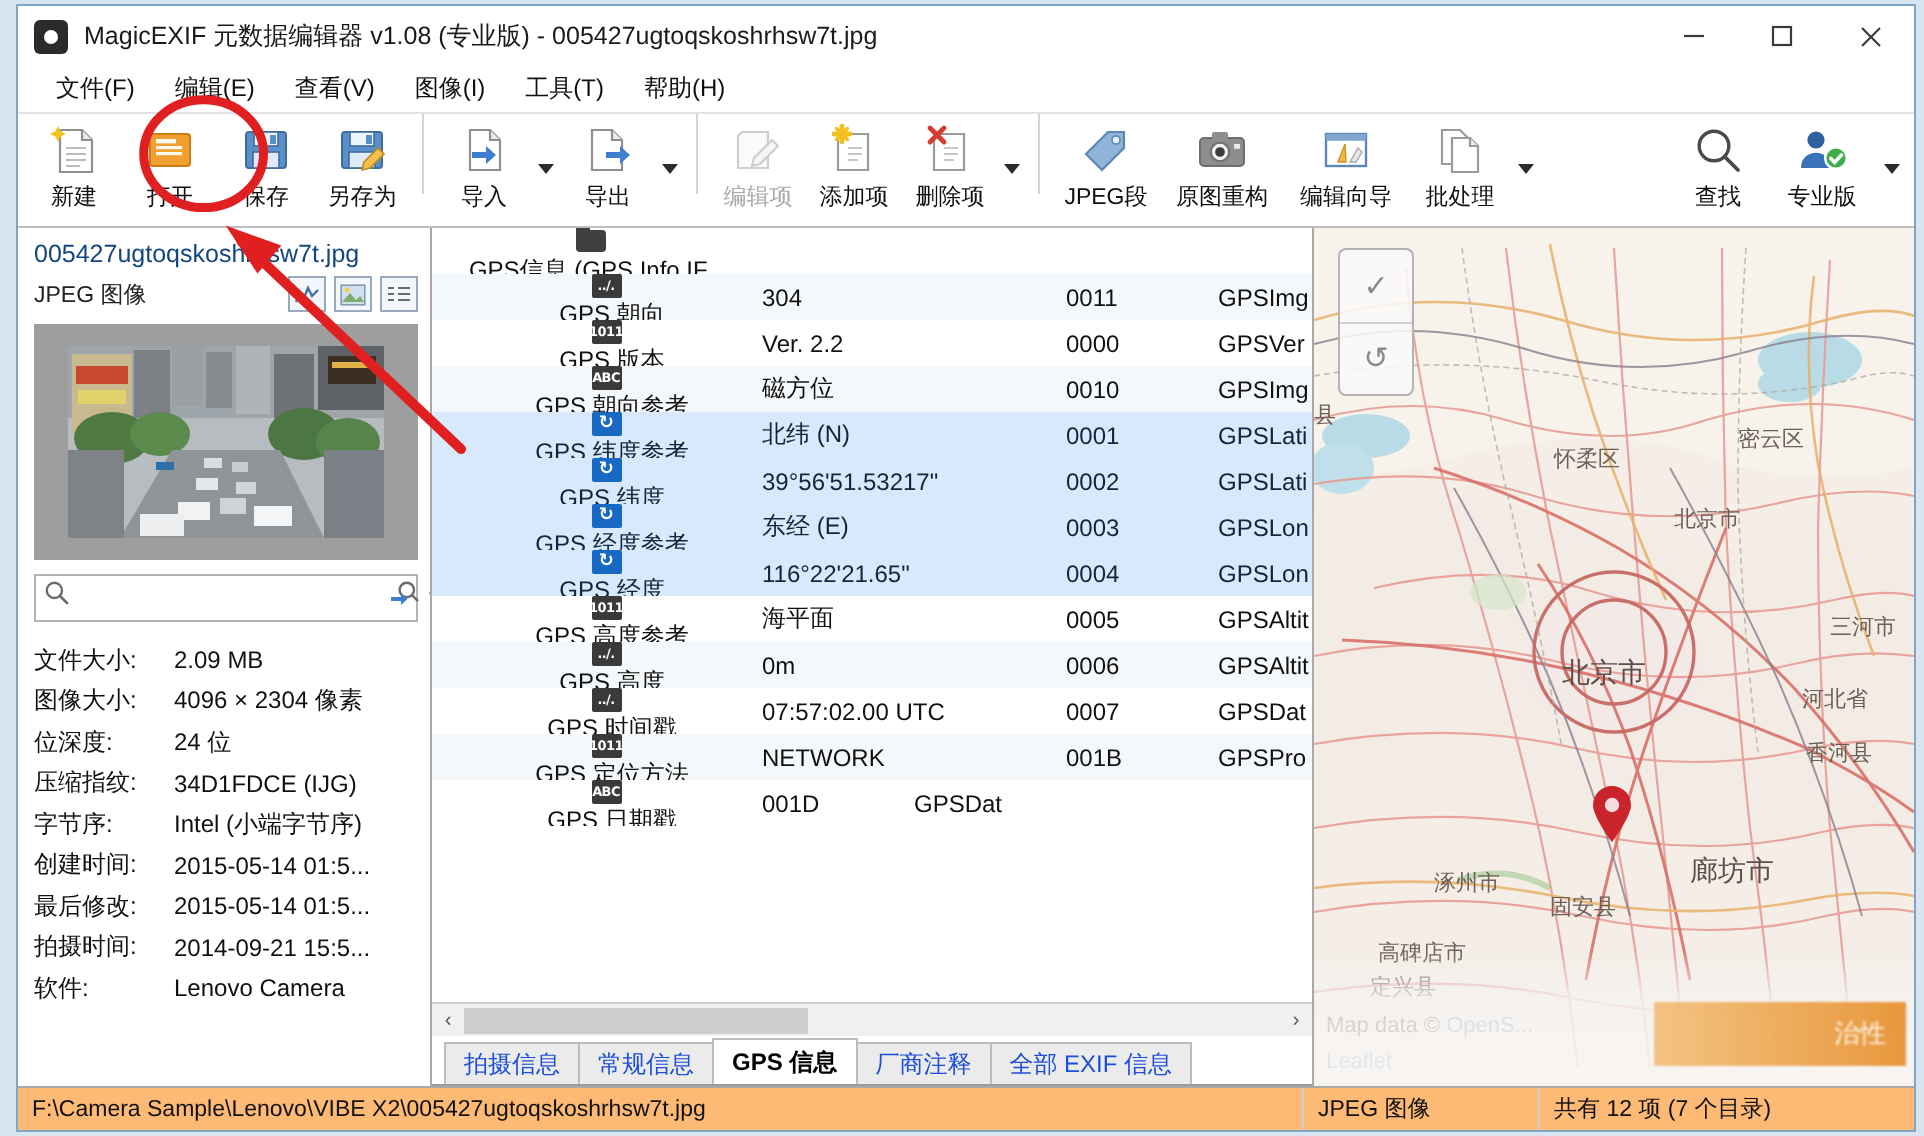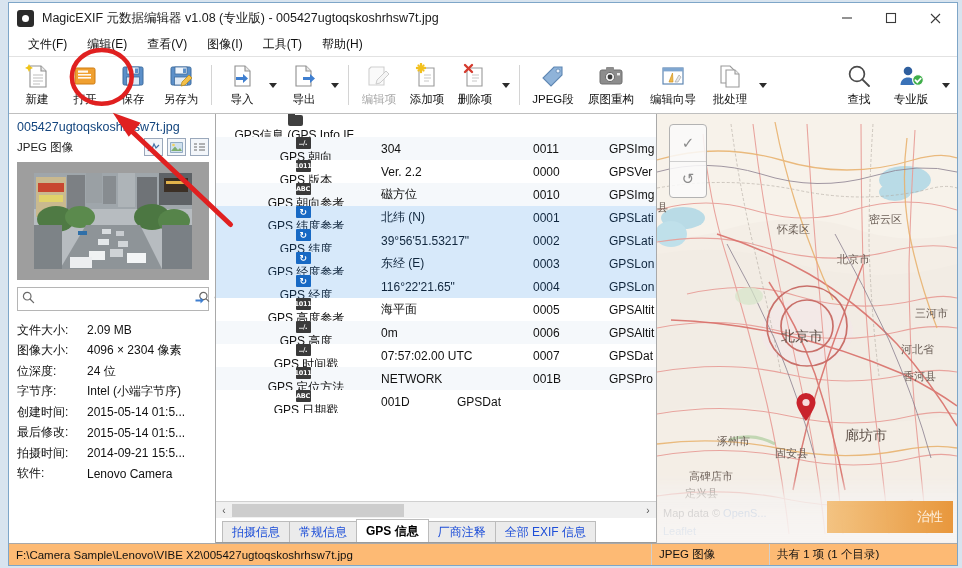--- a/index.html
+++ b/index.html
@@ -45,21 +45,21 @@
     height: 23px; min-height:23px; display: flex; align-items: center;
     padding-left: 10px; background: #ffffff; gap: 2px;
   }
   .menu-item {
     font-size: 12px; color: #111; padding: 2px 9px; white-space: nowrap;
   }
   
   .toolbar {
     height: 58px; min-height:58px; background: #ffffff;
     border-top: 1px solid #e2e2e2; border-bottom: 1px solid #bfbfbf;
-    display: flex; align-items: center; padding: 0 4px;
+    display: flex; padding: 0 4px;
     position: relative;
   }
   .tbtn {
     width: 48px; height: 54px; display: flex; flex-direction: column;
     align-items: center; justify-content: flex-start; padding-top: 4px;
   }
   .tbtn .ico { height: 28px; display:flex; align-items:center; justify-content:center; }
   .tbtn .lbl { font-size: 11.5px; color: #111; margin-top: 2px; white-space: nowrap; }
   .tbtn.disabled .lbl { color: #a9a9a9; }
   .tb-sep { width: 1px; height: 40px; background: #d4d4d4; margin: 0 6px; }
@@ -585,20 +585,24 @@
           <div class="info-k">文件大小:</div>
           <div class="info-v">2.09 MB</div>
         </div>
         <div class="info-row">
           <div class="info-k">图像大小:</div>
           <div class="info-v">4096 × 2304 像素</div>
         </div>
         <div class="info-row">
           <div class="info-k">位深度:</div>
           <div class="info-v">24 位</div>
+        </div>
+        <div class="info-row">
+          <div class="info-k">压缩指纹:</div>
+          <div class="info-v">34D1FDCE (IJG)</div>
         </div>
         <div class="info-row">
           <div class="info-k">字节序:</div>
           <div class="info-v">Intel (小端字节序)</div>
         </div>
         <div class="info-row">
           <div class="info-k">创建时间:</div>
           <div class="info-v">2015-05-14 01:5...</div>
         </div>
         <div class="info-row">
@@ -846,21 +850,21 @@
       </div>
       <div class="leaflet-link">Leaflet</div>
 
       <div class="orange-badge">治性</div>
     </div>
   </div>
 
   <div class="statusbar">
     <div class="sb-cell path">F:\Camera Sample\Lenovo\VIBE X2\005427ugtoqskoshrhsw7t.jpg</div>
     <div class="sb-cell div" style="width:118px">JPEG 图像</div>
-    <div class="sb-cell div" style="width:188px">共有 1 项 (1 个目录)</div>
+    <div class="sb-cell div" style="width:188px">共有 12 项 (7 个目录)</div>
   </div>
 
   <svg id="annotation" viewBox="0 0 950 564">
     <ellipse cx="93" cy="74" rx="30" ry="27" fill="none" stroke="#e02020" stroke-width="4.5"></ellipse>
     <g>
       <line x1="222" y1="222" x2="112" y2="118" stroke="#e02020" stroke-width="5" stroke-linecap="round"></line>
       <polygon points="104,110 132,120 120,134" fill="#e02020"></polygon>
     </g>
   </svg>
 

